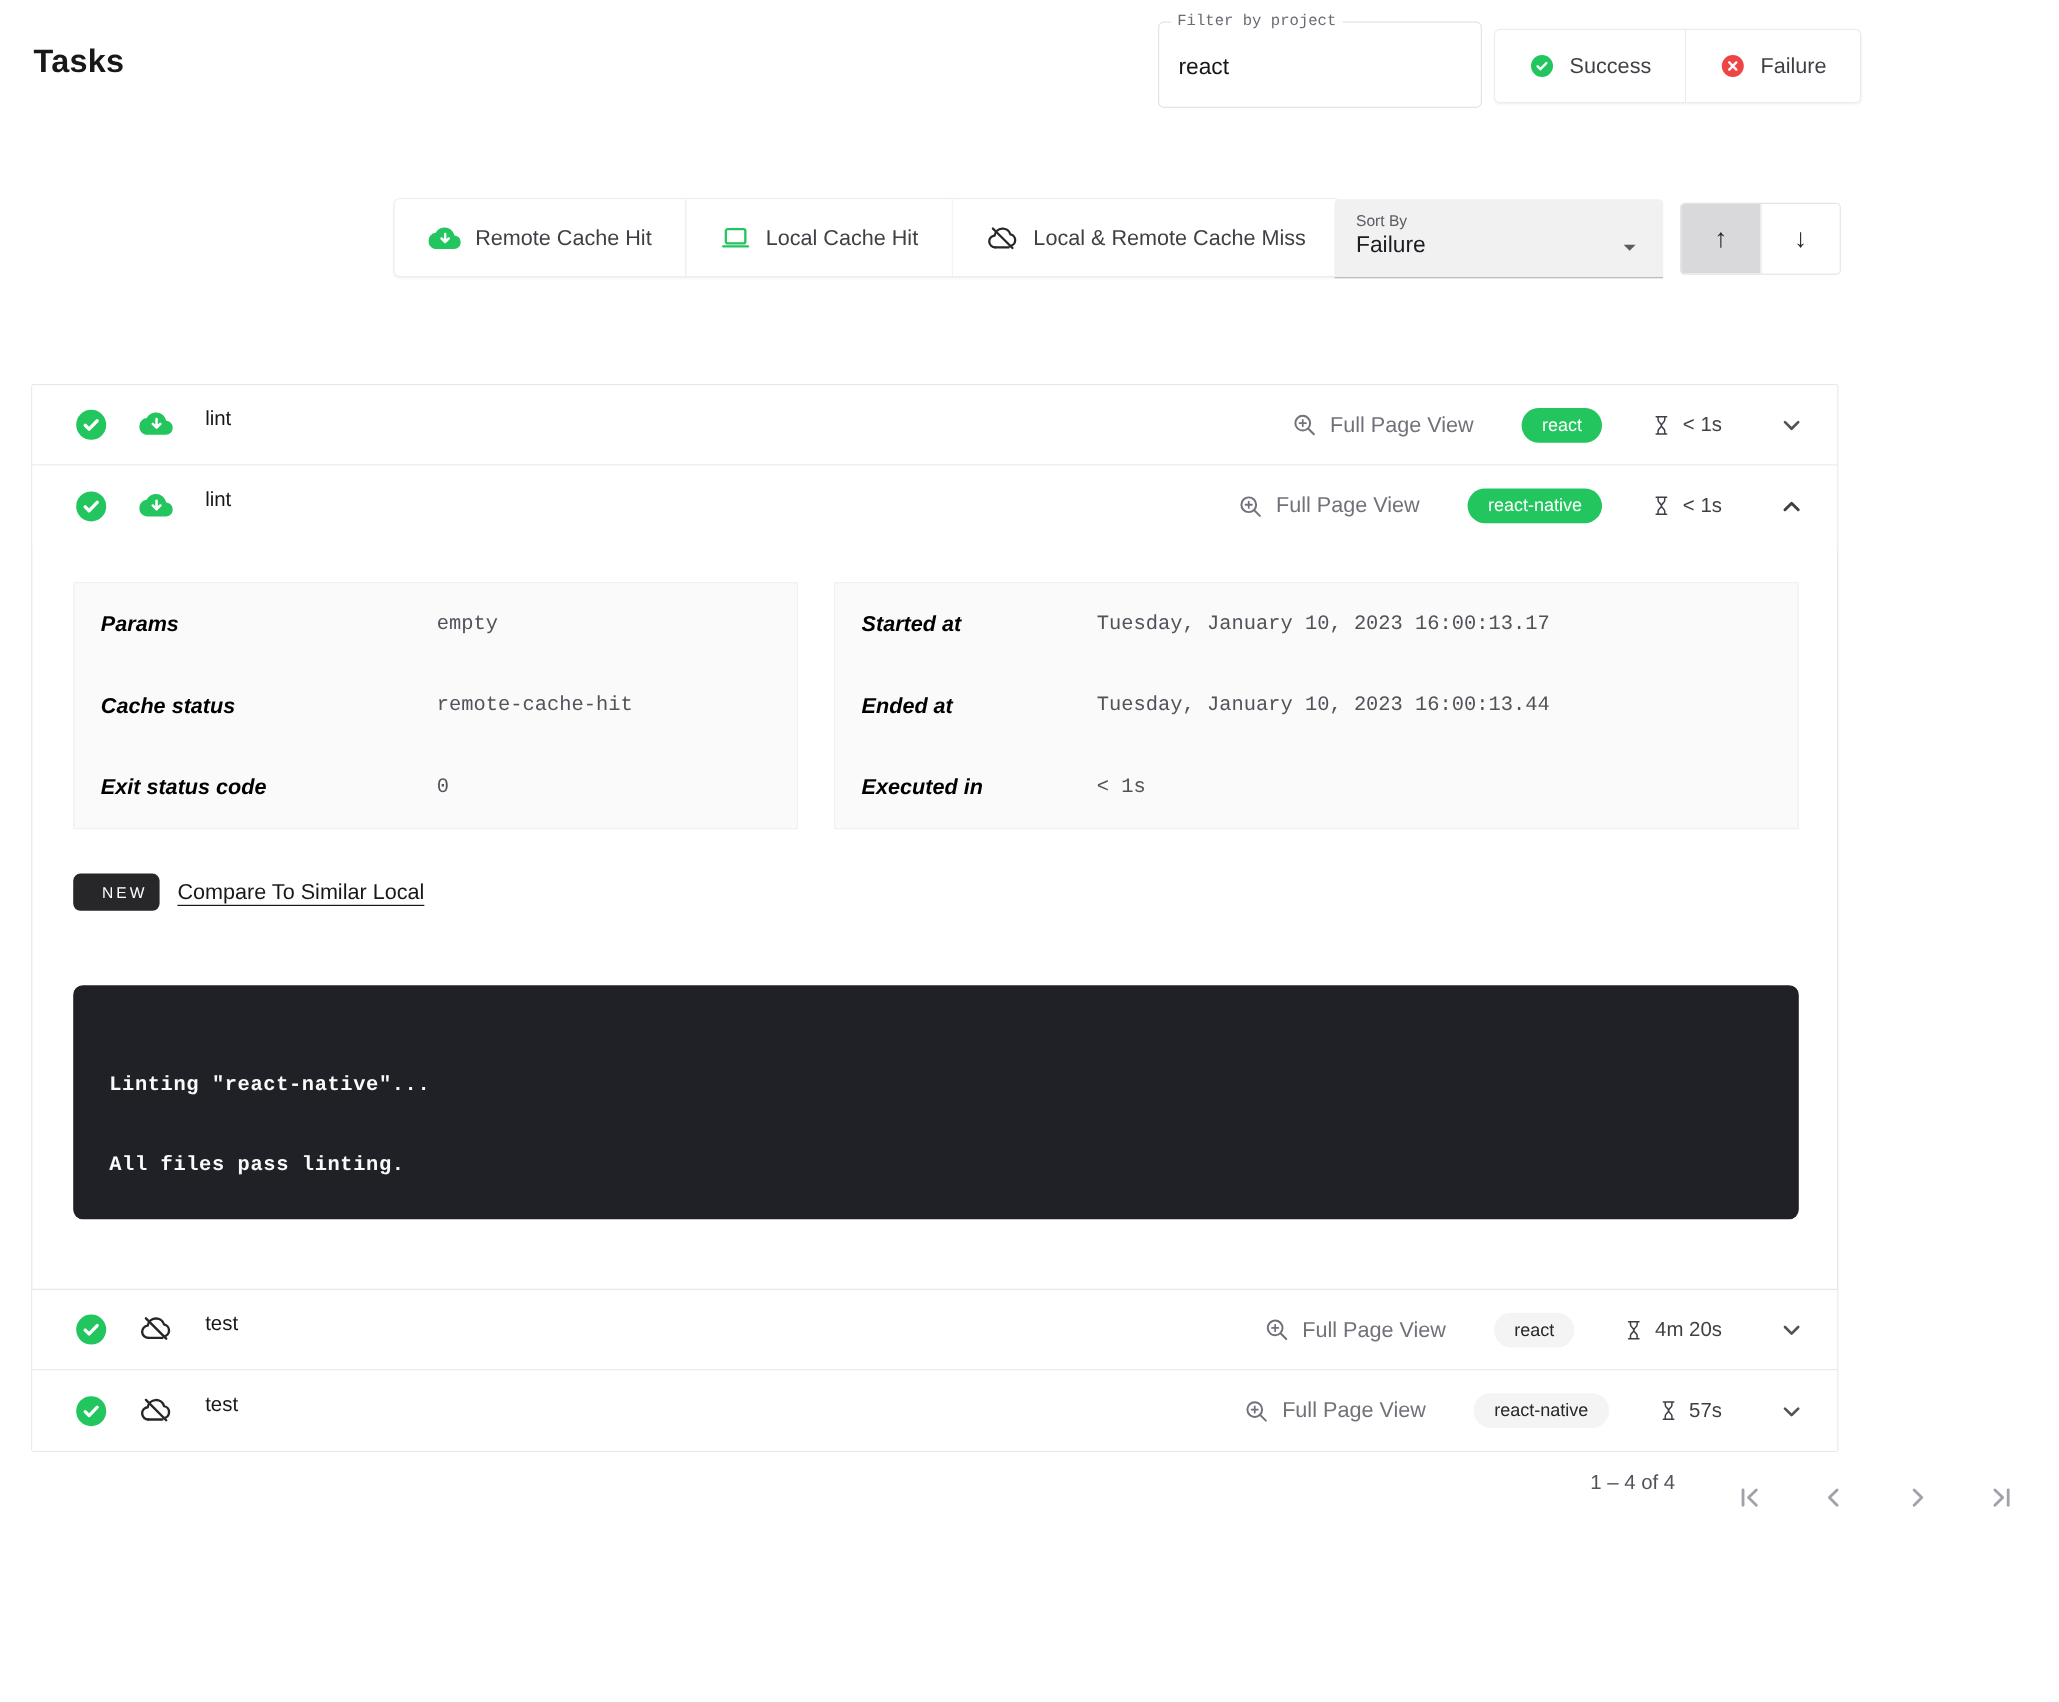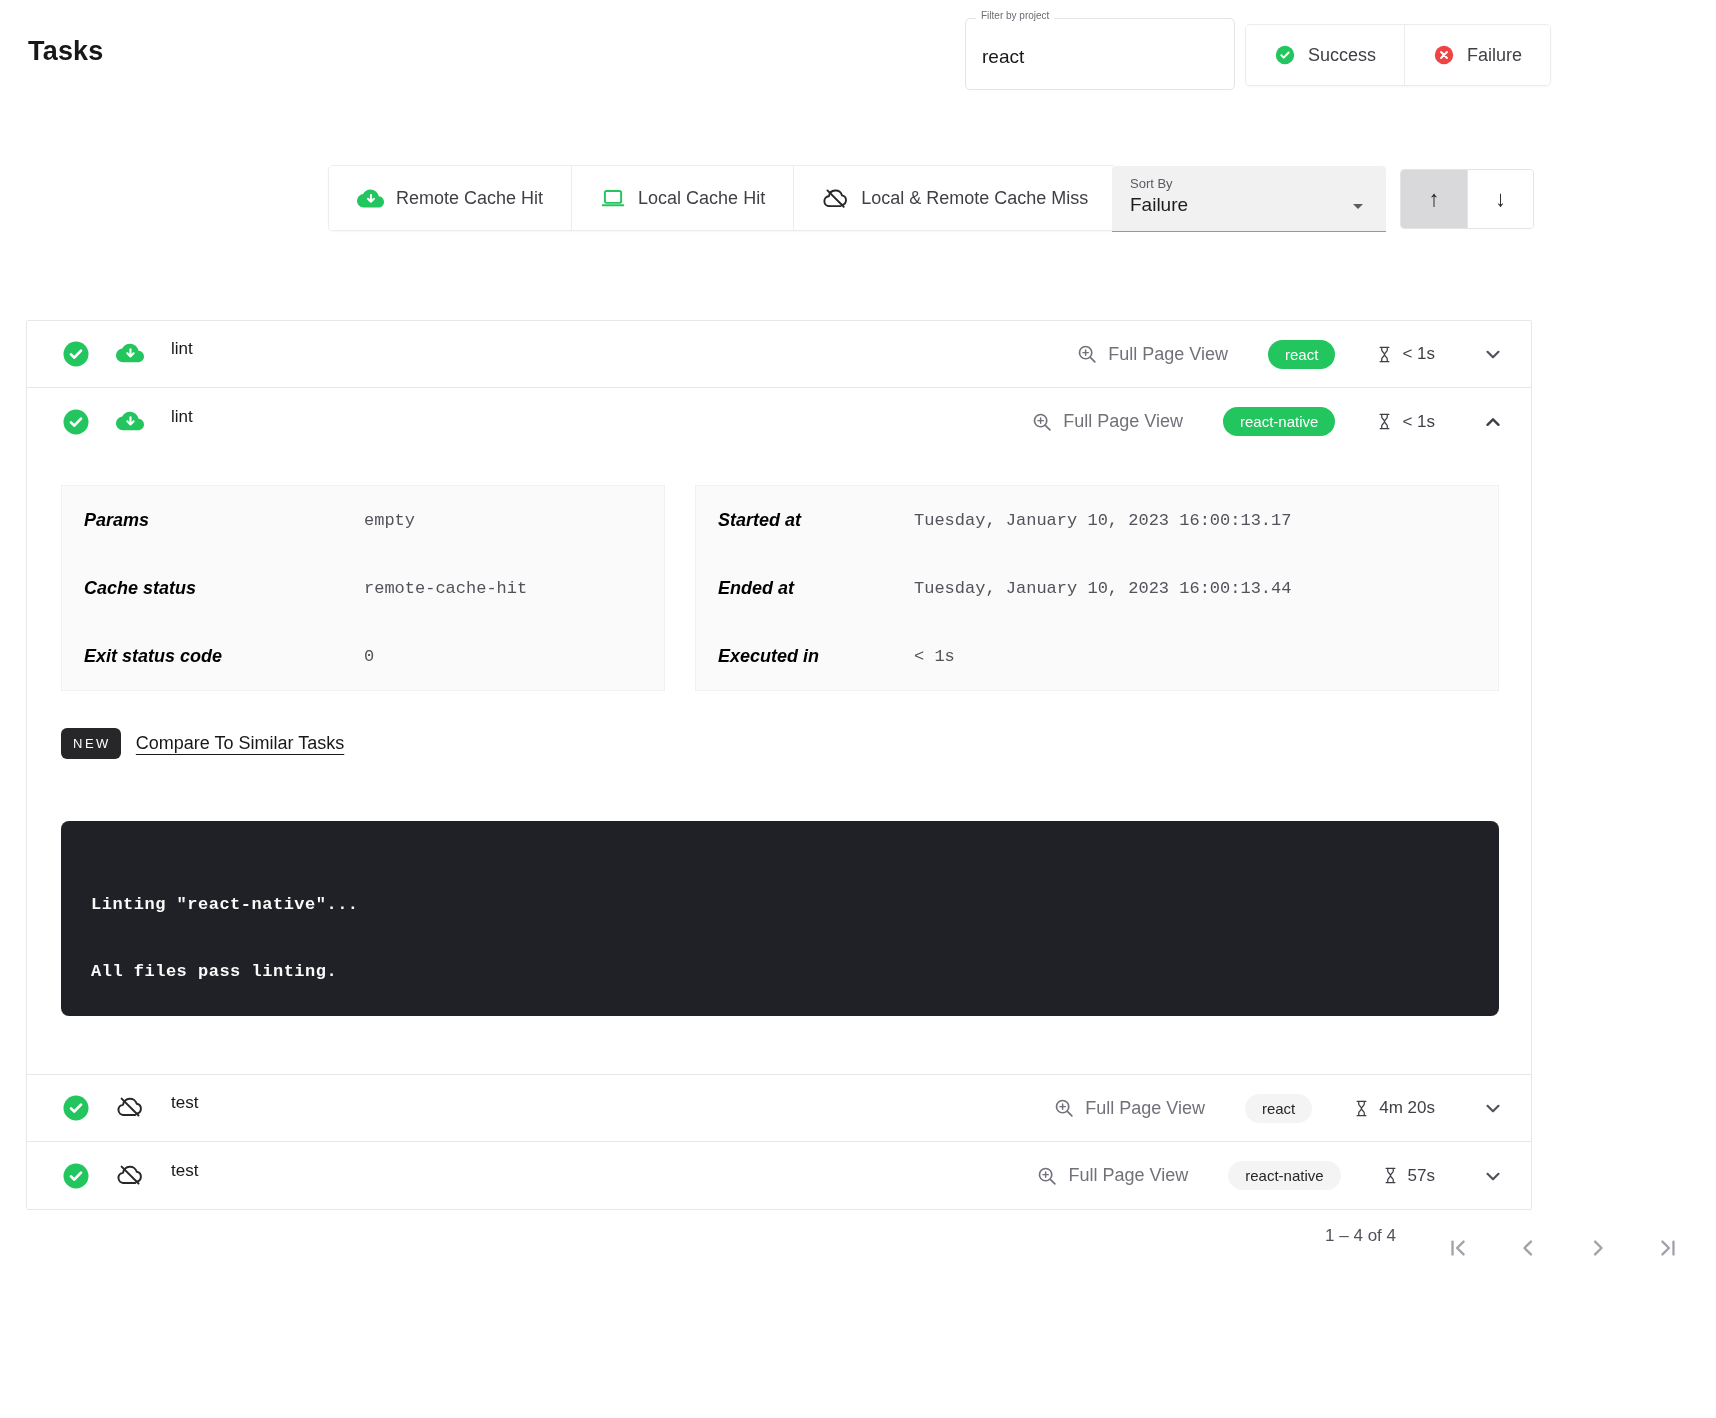--- a/index.html
+++ b/index.html
@@ -6,21 +6,21 @@
   html,body { width:1716px; height:1418px; background:#fff; overflow:hidden; }
   body { font-family:"Liberation Sans", sans-serif; color:#18181b; position:relative; }
   .mono { font-family:"Liberation Mono", monospace; }
 
   
   .page-title { position:absolute; left:28px; top:36px; font-size:27px; font-weight:700; letter-spacing:.2px; }
 
   .project-filter { position:absolute; left:965px; top:18px; width:270px; height:72px;
     border:1px solid #e4e4e7; border-radius:5px; background:#fff; }
   .project-filter .notch-label { position:absolute; top:-9px; left:10px; background:#fff;
-    padding:0 5px; font-size:10px; color:#6b6b74; }
+    padding:0 5px; font-size:13px; color:#6b6b74;font-family:Liberation Mono, monospace; }
   .project-filter input { width:100%; height:100%; border:none; outline:none; background:transparent;
     font-size:19px; color:#18181b; padding:6px 16px 0; font-family:"Liberation Sans",sans-serif; }
 
   .btn-group { display:flex; align-items:stretch; background:#fff; border:1px solid #ececee;
     border-radius:5px; box-shadow:0 1px 2px rgba(0,0,0,.04); }
   .btn-group > button { display:flex; align-items:center; gap:12px; padding:0 28px; background:#fff;
     border:none; font-size:18px; color:#3f3f46; cursor:pointer; font-family:inherit; white-space:nowrap; }
   .btn-group > button + button { border-left:1px solid #ececee; }
   .btn-group > button:first-child { border-radius:4px 0 0 4px; }
   .btn-group > button:last-child { border-radius:0 4px 4px 0; }
@@ -66,21 +66,21 @@
   .panel.pleft { width:604px; }
   .panel.pright { flex:1; }
   .drow { display:flex; align-items:center; height:68px; padding-left:22px; }
   .dlabel { font-weight:700; font-size:18px; color:#000000;font-style:italic; }
   .pleft  .dlabel { width:280px; }
   .pright .dlabel { width:196px; }
   .dvalue { font-size:17px; color:#52525b; }
 
   .compare-row { margin-top:37px; display:flex; align-items:center; gap:15px; }
   .new-badge { background:#27272a; color:#fff; font-size:13px; letter-spacing:2.5px;
-    padding:8px 10px 8px 12px; border-radius:6px; font-weight:500; }
+    padding:8px 10px 8px 24px; border-radius:6px; font-weight:500; }
   .compare-link { font-size:18px; color:#18181b; text-decoration:underline; text-underline-offset:5px; cursor:pointer; }
 
   .terminal { margin-top:62px; background:#202127; border-radius:8px; height:195px;
     padding:74px 30px 0; }
   .tline { font-family:"Liberation Mono", monospace; font-size:17px; font-weight:700;
     color:#fafafa; letter-spacing:.5px; }
   .tline + .tline { margin-top:48px; }
 
   
   .pagination { position:absolute; top:1226px; right:26px; display:flex; gap:26px; }
@@ -292,21 +292,21 @@
         </div>
         <div class="drow">
           <div class="dlabel">Executed in</div>
           <div class="dvalue mono">&lt; 1s</div>
         </div>
       </div>
     </div>
 
     <div class="compare-row">
       <span class="new-badge">NEW</span>
-      <a class="compare-link">Compare To Similar Tasks</a>
+      <a class="compare-link">Compare To Similar Local</a>
     </div>
 
     <div class="terminal">
       <div class="tline">Linting "react-native"...</div>
       <div class="tline">All files pass linting.</div>
     </div>
   </div>
 
   <div class="task-row">
     <div class="row-left">

